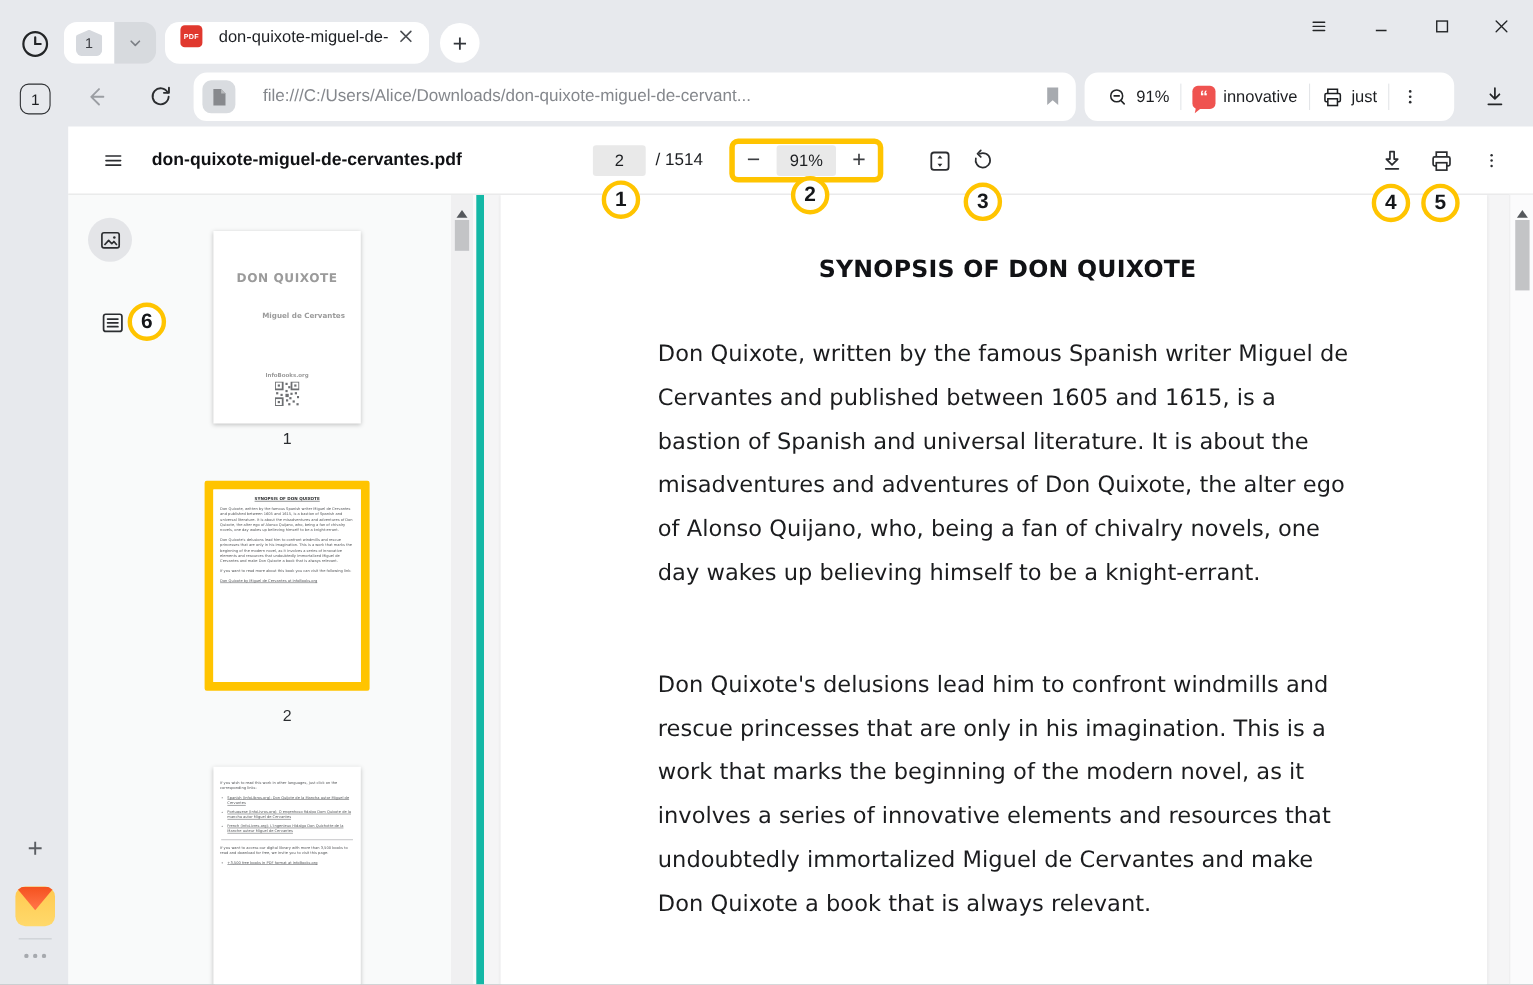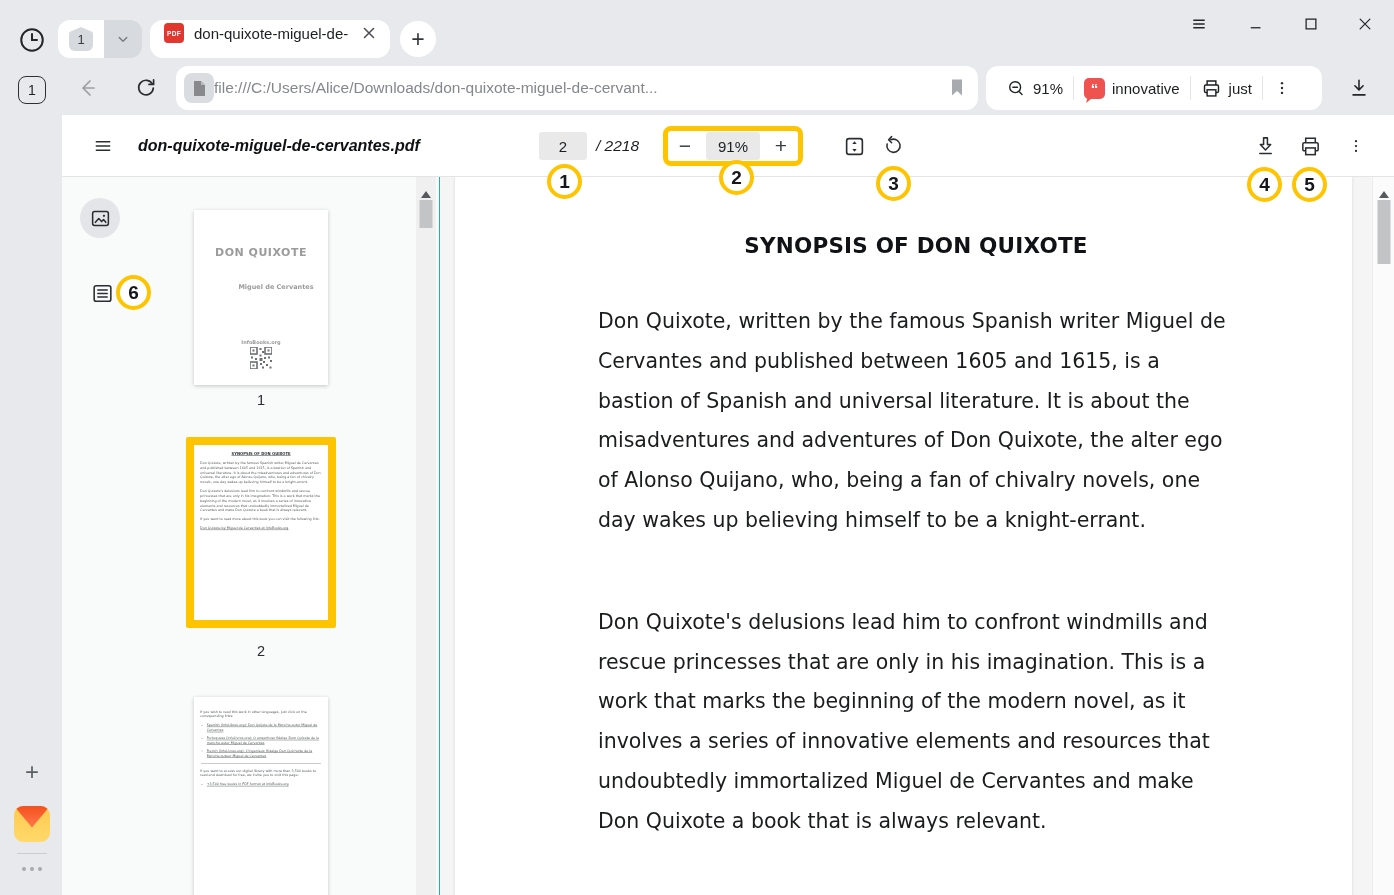--- a/index.html
+++ b/index.html
@@ -12,39 +12,39 @@
   .tabbar { position:absolute; left:0; top:0; width:1394px; height:60px; }
   .clock-btn { position:absolute; left:16px; top:24px; width:32px; height:32px;
                display:flex; align-items:center; justify-content:center; border-radius:50%; cursor:pointer; }
   .ws-group { position:absolute; left:58px; top:20px; height:38px; display:flex; border-radius:12px; overflow:hidden; }
   .ws-main { width:46px; background:#fff; display:flex; align-items:center; justify-content:center; }
   .ws-badge { width:24px; height:24px; background:#d6d9de; border-radius:7px 7px 6px 6px;
               display:flex; align-items:center; justify-content:center;
               font-size:13px; color:#3a3d42; clip-path:polygon(50% 0,100% 22%,100% 100%,0 100%,0 22%); }
   .ws-chev { width:38px; background:#d7dade; display:flex; align-items:center; justify-content:center; }
   .tab { position:absolute; left:150px; top:20px; width:240px; height:38px; background:#fff;
-         border-radius:13px; display:flex; align-items:center; padding:0 10px 12px 14px; }
+         border-radius:13px; display:flex; align-items:center; padding:0 10px 12px 14px;text-align:center; }
   .pdf-badge { width:20px; height:20px; background:#e0382e; border-radius:4px; color:#fff;
                font-size:6.5px; font-weight:bold; display:flex; align-items:center; justify-content:center;
                letter-spacing:.3px; flex:0 0 auto; }
   .tab-title { margin-left:10px; font-size:15px; color:#1d1f23; white-space:nowrap; overflow:hidden; flex:1; }
   .tab-close { width:22px; height:22px; display:flex; align-items:center; justify-content:center; cursor:pointer; }
   .newtab-btn { position:absolute; left:400px; top:21px; width:36px; height:36px; border-radius:50%;
                 background:#fff; display:flex; align-items:center; justify-content:center;
                 font-size:23px; font-weight:300; color:#33363b; cursor:pointer; }
   .winctl { position:absolute; top:10px; width:30px; height:28px; display:flex; align-items:center; justify-content:center; cursor:pointer; }
 
   
   .toolbar { position:absolute; left:62px; top:60px; width:1332px; height:55px; }
   .nav-btn { position:absolute; top:14px; width:28px; height:28px; display:flex; align-items:center; justify-content:center; cursor:pointer; }
   .urlbar { position:absolute; left:114px; top:6px; width:802px; height:44px; background:#fff;
             border-radius:12px; display:flex; align-items:center; padding:0 12px 0 8px; }
   .file-chip { width:30px; height:30px; background:#d9dce0; border-radius:8px;
                display:flex; align-items:center; justify-content:center; flex:0 0 auto; }
-  .url-text { margin-left:0; font-size:15.5px; color:#84878c; white-space:nowrap; overflow:hidden; flex:1; }
+  .url-text { margin-left:25px; font-size:15.5px; color:#84878c; white-space:nowrap; overflow:hidden; flex:1; }
   .actions-pill { position:absolute; left:924px; top:6px; width:336px; height:44px; background:#fff;
                   border-radius:12px; display:flex; align-items:center; padding:0 10px; }
   .pill-item { display:flex; align-items:center; gap:7px; padding:0 10px; height:100%; cursor:pointer;
                font-size:15px; color:#1c1e21; white-space:nowrap; }
   .pill-div { width:1px; height:24px; background:#e3e5e8; flex:0 0 auto; }
   .sum-icon { width:21px; height:21px; background:#ef5350; border-radius:5px; position:relative;
               color:#fff; font-weight:bold; font-size:15px; line-height:1;
               display:flex; align-items:center; justify-content:center; }
   .sum-icon::after { content:""; position:absolute; left:3px; bottom:-4px; border:4px solid transparent;
                      border-top-color:#ef5350; border-left-color:#ef5350; transform:skewX(-12deg); }
@@ -64,39 +64,39 @@
                      background:linear-gradient(180deg,#f4511e 0%,#ff7043 80%);
                      clip-path:polygon(0 0,100% 0,50% 100%); }
   .rail-div { position:absolute; left:17px; top:793px; width:30px; height:1px; background:#c9ccd1; }
   .rail-dots { position:absolute; left:20px; top:802px; width:24px; height:14px; display:flex; gap:4px;
                align-items:center; justify-content:center; cursor:pointer; }
   .rail-dots i { width:4px; height:4px; border-radius:50%; background:#a6a9ae; }
 
   
   .pdfbar { position:absolute; left:62px; top:115px; width:1332px; height:62px; background:#fff;
             border-bottom:1px solid #e4e4e4; z-index:5; }
-  .pb-item { position:absolute; top:0; height:62px; display:flex; align-items:center;font-style:italic; }
+  .pb-item { position:absolute; top:0; height:62px; display:flex; align-items:center; }
   .pb-menu { left:28px; width:26px; justify-content:center; cursor:pointer; }
   .pb-name { left:76px; font-size:16px; font-weight:600; color:#101114; }
   .page-input { position:absolute; left:477px; top:17px; width:48px; height:28px; background:#e9e9e9;
                 border:none; border-radius:3px; text-align:center; font-size:15px; color:#1c1e21;
                 font-family:"Liberation Sans", sans-serif; }
   .page-total { left:534px; font-size:15.5px; color:#1c1e21; }
   .zoom-group { position:absolute; left:601px; top:11px; height:40px; border:5px solid #ffc400;
                 border-radius:8px; display:flex; align-items:center; padding:0 6px; gap:10px; background:#fff; }
   .zoom-btn { width:22px; height:22px; display:flex; align-items:center; justify-content:center;
               font-size:21px; font-weight:300; color:#3c3e42; cursor:pointer; }
   .zoom-val { width:54px; height:28px; background:#e9e9e9; border-radius:3px; display:flex;
               align-items:center; justify-content:center; font-size:15px; color:#1c1e21; cursor:pointer; }
   .pb-icon { position:absolute; top:0; height:62px; width:30px; display:flex; align-items:center;
              justify-content:center; cursor:pointer; }
 
   
   .sidebar { position:absolute; left:62px; top:177px; width:378px; height:718px; background:#f9fafa;
-             border-right:1px solid #14b8a6; overflow:hidden; }
+             border-right:7px solid #14b8a6; overflow:hidden; }
   .sb-thumbbtn { position:absolute; left:18px; top:21px; width:40px; height:40px; border-radius:50%;
                  background:#e4e5e8; display:flex; align-items:center; justify-content:center; cursor:pointer; }
   .sb-outlinebtn { position:absolute; left:26px; top:102px; width:28px; height:28px;
                    display:flex; align-items:center; justify-content:center; cursor:pointer; }
   .thumb { position:absolute; background:#fff; box-shadow:0 1px 4px rgba(0,0,0,.22); overflow:hidden; cursor:pointer; }
   .thumb1 { left:132px; top:33px; width:134px; height:175px; text-align:center; color:#9b9b9b;
             font-family:"DejaVu Sans", sans-serif; }
   .t1-title { margin-top:36px; font-size:11px; font-weight:bold; letter-spacing:.5px; }
   .t1-author { margin-top:24px; font-size:6.5px; font-weight:bold;margin-left:30px; }
   .t1-site { margin-top:48px; font-size:5px; font-weight:bold; }
@@ -302,21 +302,21 @@
     <div class="pb-item pb-menu">
       <span>
         <svg width="20" height="20" viewBox="0 0 24 24">
             <path d="M4 7h16M4 12h16M4 17h16" stroke="#2b2d30" stroke-width="1.8" stroke-linecap="round"></path>
           </svg>
       </span>
     </div>
     <div class="pb-item pb-name">don-quixote-miguel-de-cervantes.pdf</div>
 
     <input class="page-input" value="2" style="">
-    <div class="pb-item page-total">/ 2218</div>
+    <div class="pb-item page-total">/ 1514</div>
 
     <div class="zoom-group">
       <div class="zoom-btn">−</div>
       <div class="zoom-val">91%</div>
       <div class="zoom-btn">+</div>
     </div>
 
     <div class="pb-icon" style="left:777px;">
       <span>
         <svg width="23" height="23" viewBox="0 0 24 24">

